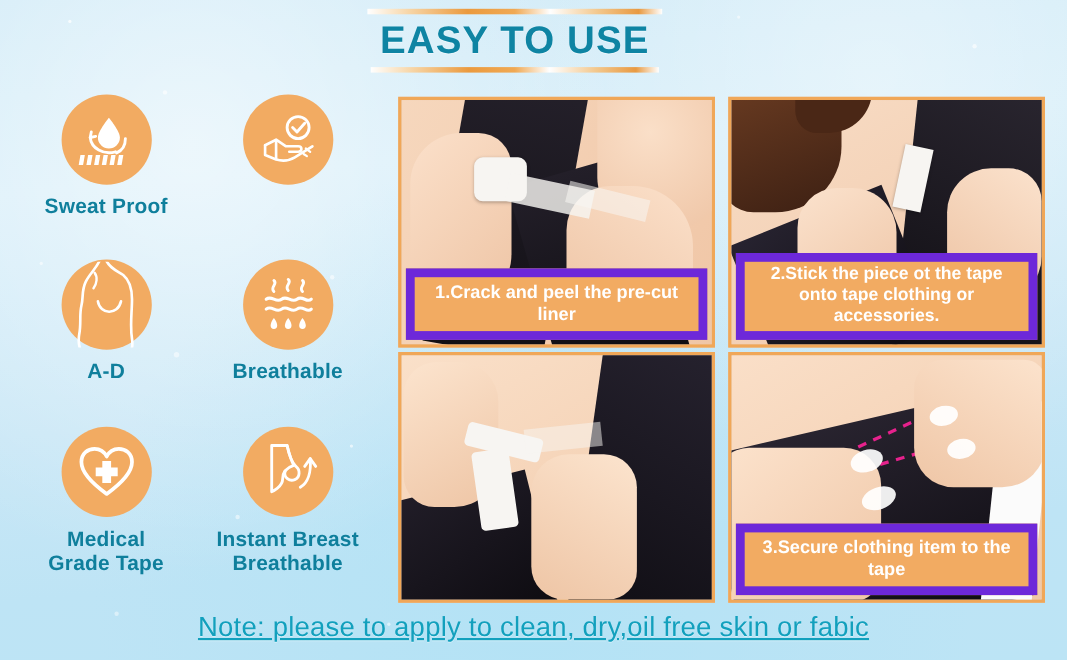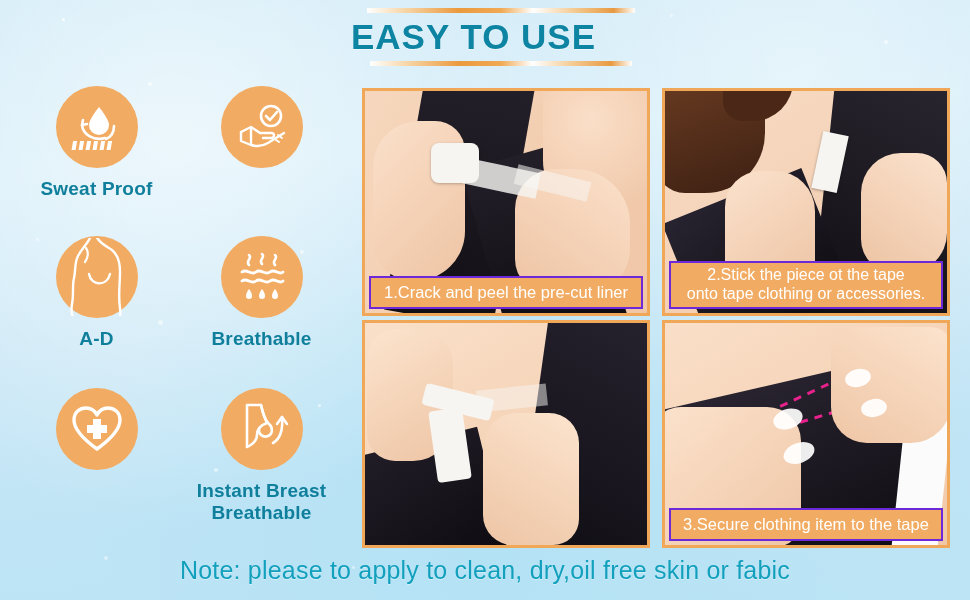--- a/index.html
+++ b/index.html
@@ -12,21 +12,21 @@
     position:relative;width:970px;height:600px;overflow:hidden;
     background:
       radial-gradient(circle at 18% 22%, rgba(255,255,255,.55) 0%, rgba(255,255,255,0) 42%),
       radial-gradient(circle at 82% 12%, rgba(255,255,255,.40) 0%, rgba(255,255,255,0) 38%),
       radial-gradient(circle at 50% 90%, rgba(178,226,245,.85) 0%, rgba(178,226,245,0) 55%),
       linear-gradient(175deg,#cfeaf7 0%,#d7eef9 26%,#c9e7f6 58%,#bee4f5 80%,#bce4f5 100%);
   }
   .sparkle{position:absolute;border-radius:50%;background:#ffffff;pointer-events:none;}
 
   
-  .title-wrap{position:absolute;left:351px;top:8px;width:300px;}
+  .title-wrap{position:absolute;left:318px;top:8px;width:300px;text-align:center;}
   .gold-rule{
     height:5px;width:268px;margin:0 auto;
     background:linear-gradient(90deg,#ffffff 0%,#f7d6a8 14%,#eb9a3e 34%,#f0a954 50%,#ffffff 62%,#f3c88e 78%,#e89a42 92%,#ffffff 100%);
   }
   .gold-rule.bottom{width:262px;height:5px;}
   .main-title{
     font-size:35px;font-weight:bold;color:#0e84a3;letter-spacing:1px;
     margin:6px 0 5px 0;line-height:1.05;white-space:nowrap;
     text-shadow:0 1px 0 rgba(255,255,255,.45);
   }
@@ -55,38 +55,39 @@
     position:absolute;width:282px;height:222px;
     border:3px solid #f0a758;background:#e9cdb4;overflow:hidden;
   }
   .panel.p1{left:0;top:0;}
   .panel.p2{left:300px;top:0;}
   .panel.p3{left:0;top:232px;}
   .panel.p4{left:300px;top:232px;}
   .photo{position:absolute;inset:0;overflow:hidden;}
   .cap{
     position:absolute;left:4px;right:4px;bottom:4px;
-    background:#f2ab62;border:2px solid #6d28d9;
-    color:#ffffff;font-weight:normal;font-size:16.5px;
+    background:#f2ab62;border:8px solid #6d28d9;
+    color:#ffffff;font-weight:bold;font-size:16.5px;
     text-align:center;padding:5px 2px;line-height:1.18;
     box-sizing:border-box;
   }
   .cap.two{font-size:16px;padding:3px 2px;}
 
   
   .skin{position:absolute;background:#f3cdb0;}
   .cloth{position:absolute;background:#16131a;}
   .tape{position:absolute;background:#f7f5f2;}
   .hair{position:absolute;background:#5b3320;}
 
   
   .note{
     position:absolute;left:0;right:0;top:556px;text-align:center;
     color:#12a0bd;font-size:25px;letter-spacing:.2px;
     text-shadow:0 1px 0 rgba(255,255,255,.4);
+    text-decoration:underline;
   }
 </style>
 </head>
 <body>
 
 <div class="stage">
 
   <div class="sparkle" style="left:62px;top:18px;width:3px;height:3px;opacity:.75;"></div>
   <div class="sparkle" style="left:148px;top:82px;width:4px;height:4px;opacity:.6;"></div>
   <div class="sparkle" style="left:36px;top:238px;width:3px;height:3px;opacity:.55;"></div>
@@ -171,20 +172,24 @@
     </div>
 
     <div class="frow r3">
       <div class="fcell">
         <div class="circle">
           <svg width="56" height="50" viewBox="0 0 56 50">
             <path d="M28 45 C10 32 5 23 5 16 C5 8 11 4 17 4 C22 4 26 7 28 11 C30 7 34 4 39 4 C45 4 51 8 51 16 C51 23 46 32 28 45 Z" fill="none" stroke="#fff" stroke-width="3.4" stroke-linejoin="round"></path>
             <path d="M24 15 h8 v6 h6 v8 h-6 v6 h-8 v-6 h-6 v-8 h6 Z" fill="#fff"></path>
           </svg>
         </div>
+        <div class="flabel">
+          <span>Medical</span><br>
+          <span>Grade Tape</span>
+        </div>
       </div>
 
       <div class="fcell">
         <div class="circle">
           <svg width="58" height="56" viewBox="0 0 58 56">
             <path d="M14 4 L28 4 C30 12 32 18 34 22 C28 24 24 28 24 34 C24 42 14 46 14 46 Z" fill="none" stroke="#fff" stroke-width="2.6" stroke-linejoin="round"></path>
             <path d="M28 4 C30 14 33 20 36 23 C40 26 40 33 35 35 C30 37 25 33 26 28" fill="none" stroke="#fff" stroke-width="2.6" stroke-linejoin="round" stroke-linecap="round"></path>
             <path d="M40 42 C47 38 50 28 49 16" fill="none" stroke="#fff" stroke-width="2.6" stroke-linecap="round"></path>
             <path d="M49 16 l-5 7 M49 16 l5 7" fill="none" stroke="#fff" stroke-width="2.6" stroke-linecap="round"></path>
           </svg>

